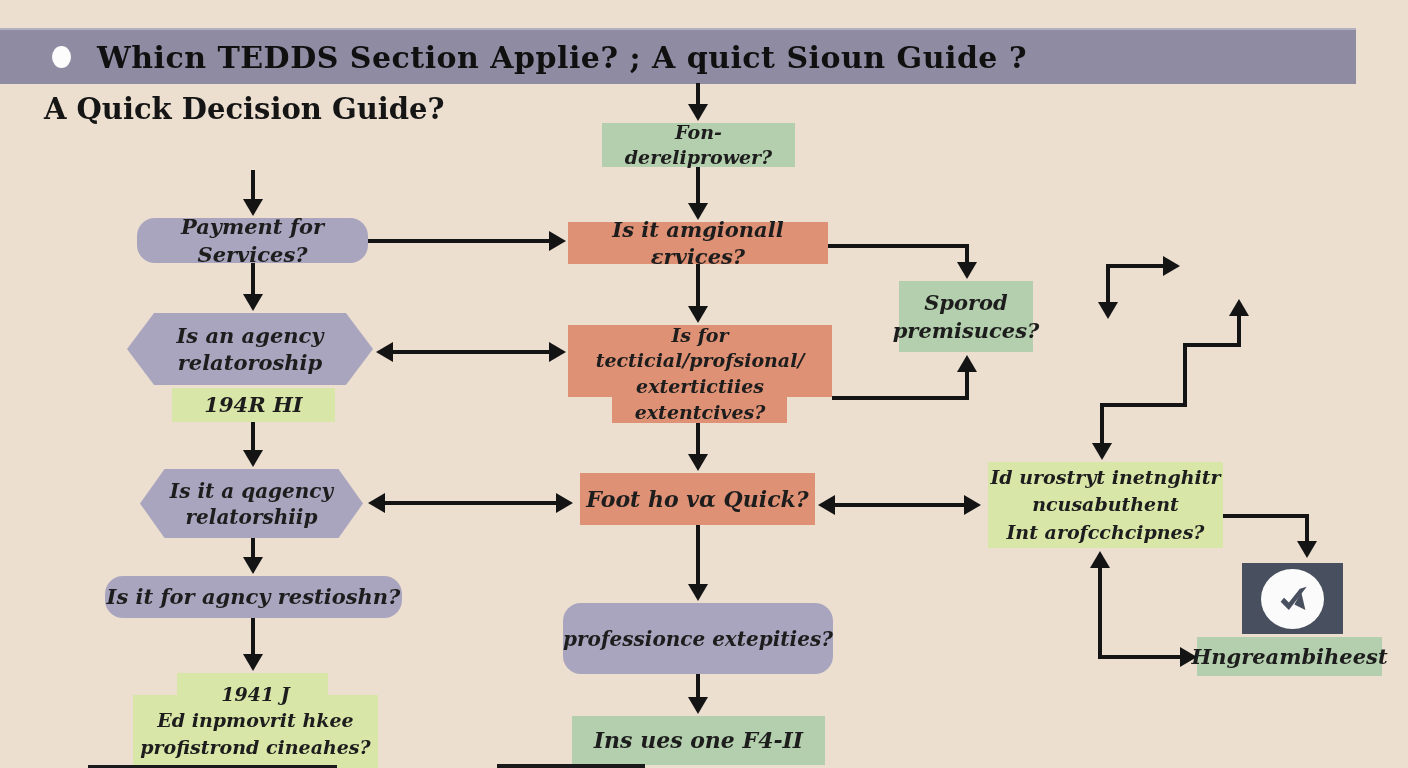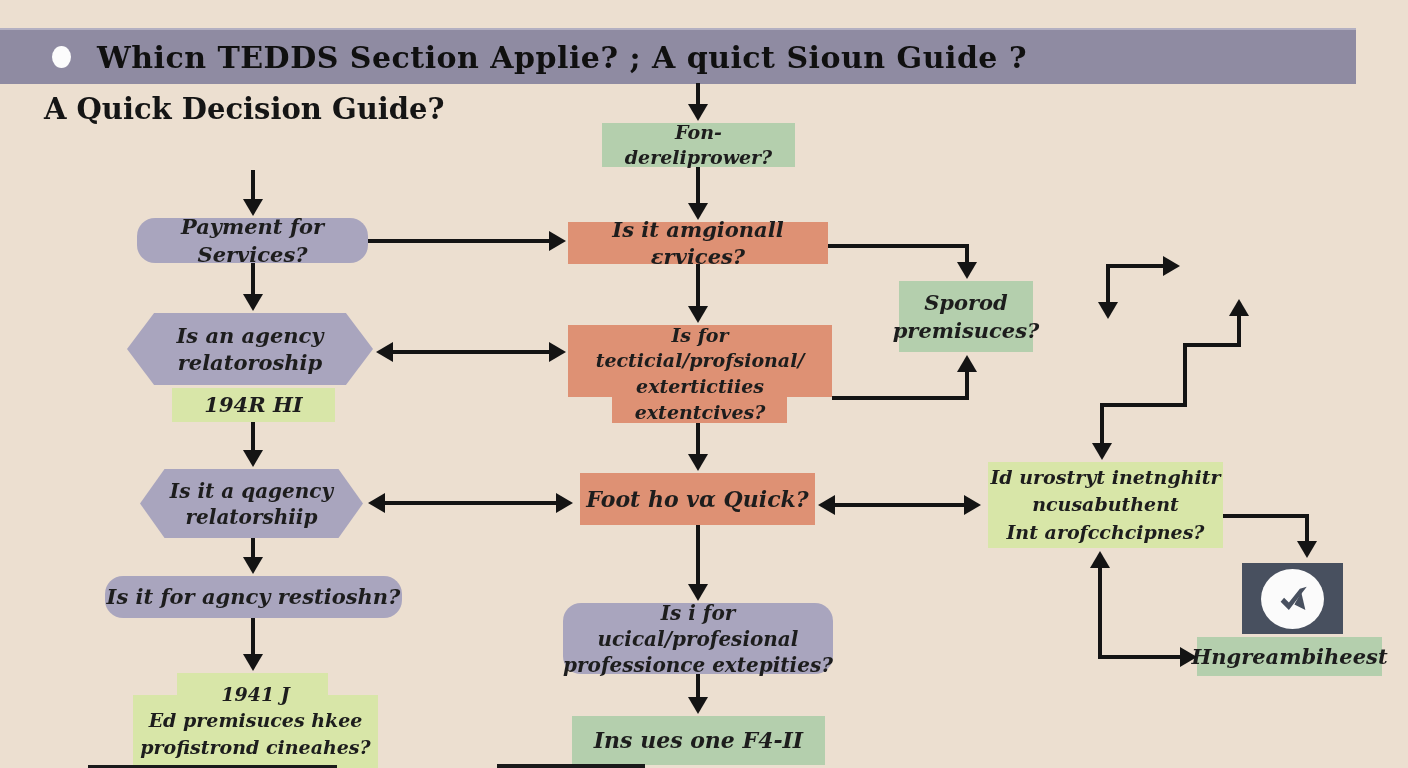--- a/index.html
+++ b/index.html
@@ -93,29 +93,28 @@
     <span>relatorshiip</span>
   </div>
 
   <div class="box purple" style="left:105px;top:576px;width:297px;height:42px;font-size:21px;">Is it for agncy restioshn?</div>
 
   <div class="shape-wrap" style="left:133px;top:673px;width:245px;height:95px;">
     <div class="bg yg" style="left:44px;top:0;width:151px;height:24px;"></div>
     <div class="bg yg" style="left:0;top:22px;width:245px;height:73px;"></div>
     <div class="lines" style="font-size:19px;line-height:1.4;">
       <span>1941 J</span>
-      <span>Ed premisuces hkee</span>
+      <span>Ed inpmovrit hkee</span>
       <span>profistrond cineahes?</span>
     </div>
   </div>
 
   <div class="box orange" style="left:580px;top:473px;width:235px;height:52px;font-size:22px;">Foot ho vɑ Quick?</div>
 
   <div class="box purple" style="left:563px;top:603px;width:270px;height:71px;font-size:20px;">
-    <span>Is i for ucical/profesional</span>
     <span>professionce extepities?</span>
   </div>
 
   <div class="box green" style="left:572px;top:716px;width:253px;height:49px;font-size:22px;">Ins ues one F4-II</div>
 
   <div class="box yg" style="left:988px;top:462px;width:235px;height:86px;font-size:19px;line-height:1.45;">
     <span>Id urostryt inetnghitr</span>
     <span>ncusabuthent</span>
     <span>Int arofcchcipnes?</span>
   </div>

